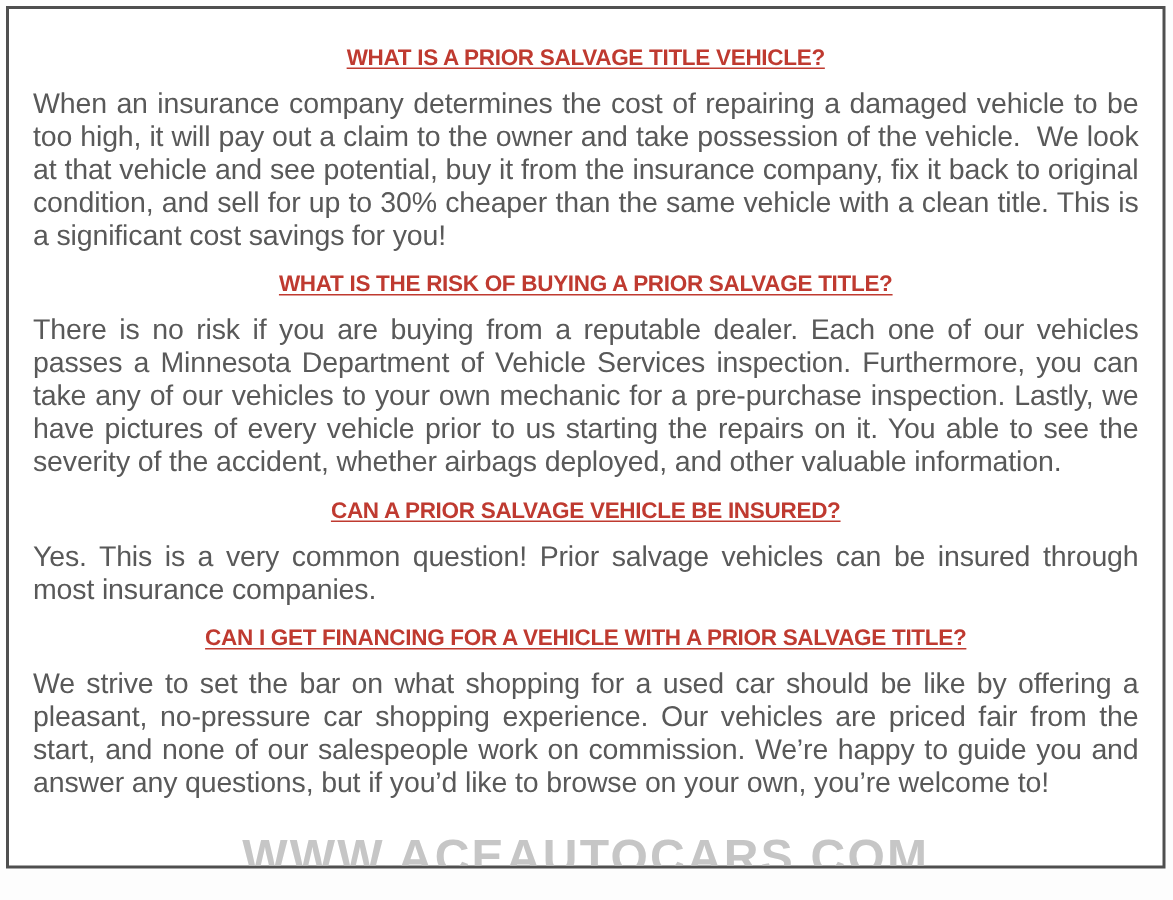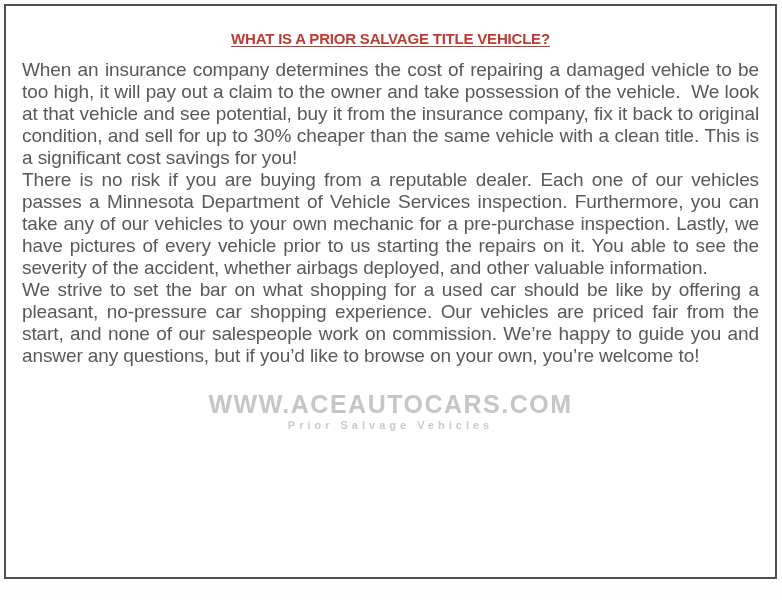--- a/index.html
+++ b/index.html
@@ -49,21 +49,21 @@
     text-align: justify;
     margin: 0;
   }
   .brand {
     text-align: center;
     margin-top: 14px;
   }
   .site {
     font-family: "Liberation Sans", sans-serif;
     font-weight: 700;
-    font-size: 25px;
+    font-size: 32px;
     line-height: 26px;
     letter-spacing: 1.5px;
     color: #c6c6c6;
     margin-top: 24px;
   }
   .tagline {
     font-family: "Liberation Sans", sans-serif;
     font-weight: 700;
     font-size: 11px;
     line-height: 13px;
@@ -77,25 +77,31 @@
 
 <div class="page">
   <div class="sheet">
 
     <section class="faq-item">
       <h2 class="question">WHAT IS A PRIOR SALVAGE TITLE VEHICLE?</h2>
       <p class="answer">When an insurance company determines the cost of repairing a damaged vehicle to be too high, it will pay out a claim to the owner and take possession of the vehicle.&nbsp; We look at that vehicle and see potential, buy it from the insurance company, fix it back to original condition, and sell for up to 30% cheaper than the same vehicle with a clean title. This is a significant cost savings for you!</p>
     </section>
 
     <section class="faq-item">
+      <h2 class="question">WHAT IS THE RISK OF BUYING A PRIOR SALVAGE TITLE?</h2>
       <p class="answer">There is no risk if you are buying from a reputable dealer. Each one of our vehicles passes a Minnesota Department of Vehicle Services inspection. Furthermore, you can take any of our vehicles to your own mechanic for a pre-purchase inspection. Lastly, we have pictures of every vehicle prior to us starting the repairs on it. You able to see the severity of the accident, whether airbags deployed, and other valuable information.</p>
     </section>
 
+    <section class="faq-item">
+      <h2 class="question">CAN A PRIOR SALVAGE VEHICLE BE INSURED?</h2>
+      <p class="answer">Yes. This is a very common question! Prior salvage vehicles can be insured through most insurance companies.</p>
+    </section>
 
     <section class="faq-item">
+      <h2 class="question">CAN I GET FINANCING FOR A VEHICLE WITH A PRIOR SALVAGE TITLE?</h2>
     </section>
 
     <section class="faq-item">
       <p class="answer">We strive to set the bar on what shopping for a used car should be like by offering a pleasant, no-pressure car shopping experience. Our vehicles are priced fair from the start, and none of our salespeople work on commission. We’re happy to guide you and answer any questions, but if you’d like to browse on your own, you’re welcome to!</p>
     </section>
 
     <footer class="brand">
       <div class="site">WWW.ACEAUTOCARS.COM</div>
       <div class="tagline">Prior Salvage Vehicles</div>
     </footer>

